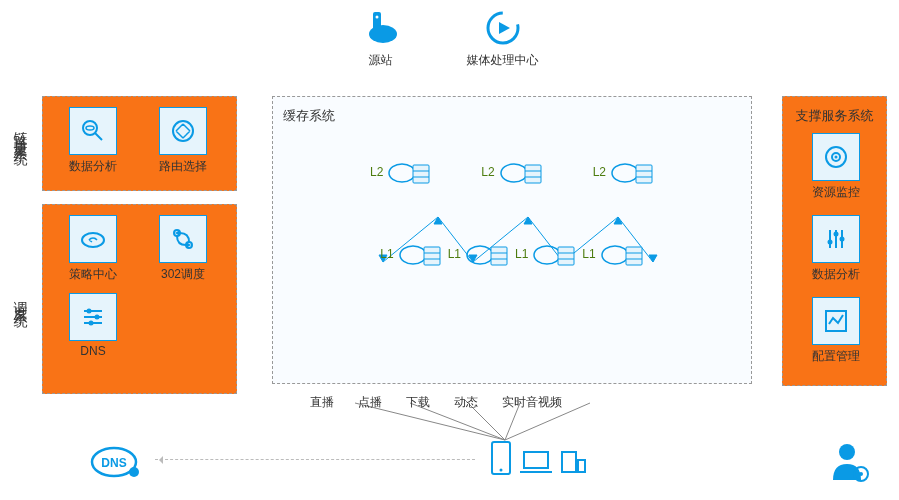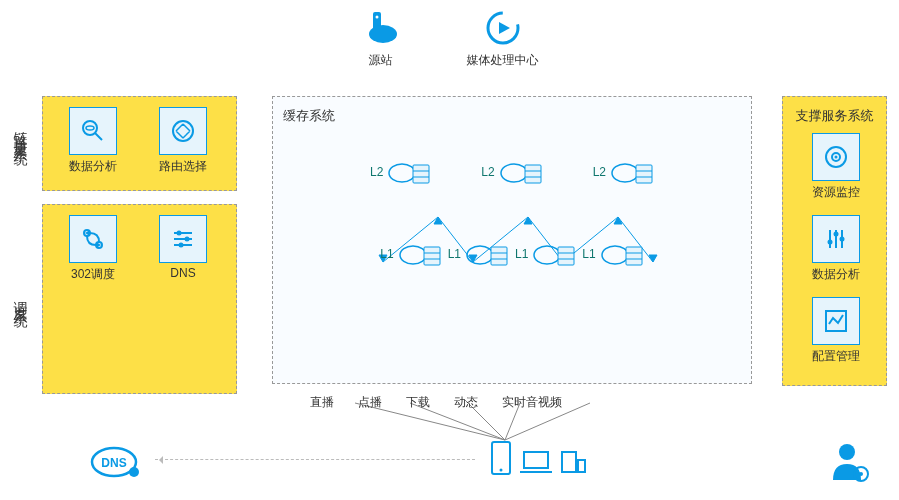--- a/index.html
+++ b/index.html
@@ -3,33 +3,33 @@
 <meta charset="utf-8">
 <style>
 * { box-sizing: border-box; margin: 0; padding: 0; }
 body { font-family: "Microsoft YaHei", Arial, sans-serif; background: #fff; width: 899px; height: 500px; position: relative; color: #333; font-size: 12px; }
 .top-row { position: absolute; top: 8px; left: 0; width: 100%; display: flex; justify-content: center; gap: 66px; }
 .top-item { text-align: center; }
 .top-icon { width: 40px; height: 40px; margin: 0 auto 4px; display: flex; align-items: center; justify-content: center; }
 .left-title { position: absolute; writing-mode: vertical-rl; left: 12px; font-size: 14px; color: #333; letter-spacing: 4px; }
 .title-1 { top: 120px; }
 .title-2 { top: 290px; }
-.box-group { position: absolute; border: 1px dashed #999; background: #fde047; padding: 10px; }
+.box-group { position: absolute; border: 1px dashed #999; background: #f97316; padding: 10px; }
 .left-box-1 { left: 42px; top: 96px; width: 195px; height: 95px; }
 .left-box-2 { left: 42px; top: 204px; width: 195px; height: 190px; }
 .center-box { left: 272px; top: 96px; width: 480px; height: 288px; background: #f9fcff; }
 .right-box { left: 782px; top: 96px; width: 105px; height: 290px; }
 .box-title { font-size: 13px; margin-bottom: 8px; }
 .icon-grid { display: flex; flex-wrap: wrap; gap: 10px; }
 .icon-card { width: 80px; text-align: center; }
 .icon-box { width: 48px; height: 48px; border: 1px solid #0a9ae5; background: #e6f4fc; margin: 0 auto 3px; display: flex; align-items: center; justify-content: center; }
 .right-box .icon-grid { flex-direction: column; align-items: flex-end; gap: 14px; }
 .cache-row { display: flex; justify-content: center; gap: 40px; margin-top: 20px; position: relative; }
 .cache-node { display: flex; align-items: center; gap: 4px; }
-.node-label { font-size: 12px; color: #0f766e; }
+.node-label { font-size: 12px; color: #4d7c0f; }
 .services-row { position: absolute; left: 310px; top: 390px; display: flex; gap: 24px; font-size: 12px; }
 .services-row div { padding-top: 4px; }
 .devices-row { position: absolute; left: 490px; top: 440px; display: flex; gap: 8px; align-items: flex-end; }
 .dns-bottom { position: absolute; left: 90px; top: 440px; display: flex; align-items: center; }
 .user-icon { position: absolute; right: 30px; top: 440px; }
 svg { display: block; }
 .dl-arrow { position: absolute; left: 155px; top: 459px; width: 320px; border-top: 1px dashed #bbb; }
 .dl-arrow:before { content: ""; position: absolute; left: 0; top: -4px; border: 4px solid transparent; border-right-color: #bbb; }
 </style>
 </head>
@@ -79,20 +79,29 @@
             <path d="M15 8 L11 12 M15 8 L19 12 M15 22 L11 18 M15 22 L19 18 M8 15 L12 11 M8 15 L12 19 M22 15 L18 11 M22 15 L18 19" stroke="#0a9ae5" stroke-width="1.5" fill="none"></path>
           </svg>
         </div>
       <div>路由选择</div>
     </div>
   </div>
 </div>
 
 <div class="box-group left-box-2">
   <div class="icon-grid">
+    <div class="icon-card">
+      <div class="icon-box">
+          <svg width="30" height="30" viewBox="0 0 30 30">
+            <ellipse cx="15" cy="16" rx="11" ry="7" fill="none" stroke="#0a9ae5" stroke-width="2"></ellipse>
+            <path d="M11 16 A5 5 0 0 1 19 16 M19 16 L16 14 M11 16 L14 18" stroke="#0a9ae5" stroke-width="1.5" fill="none"></path>
+          </svg>
+        </div>
+      <div>策略中心</div>
+    </div>
     <div class="icon-card">
       <div class="icon-box">
           <svg width="30" height="30" viewBox="0 0 30 30">
             <circle cx="9" cy="9" r="3" fill="none" stroke="#0a9ae5" stroke-width="2"></circle>
             <circle cx="21" cy="21" r="3" fill="none" stroke="#0a9ae5" stroke-width="2"></circle>
             <path d="M9 12 Q9 21 18 21 M21 18 Q21 9 12 9" stroke="#0a9ae5" stroke-width="2" fill="none"></path>
             <polygon points="18,18 18,24 23,21" fill="#0a9ae5"></polygon>
             <polygon points="12,6 12,12 7,9" fill="#0a9ae5"></polygon>
           </svg>
         </div>

